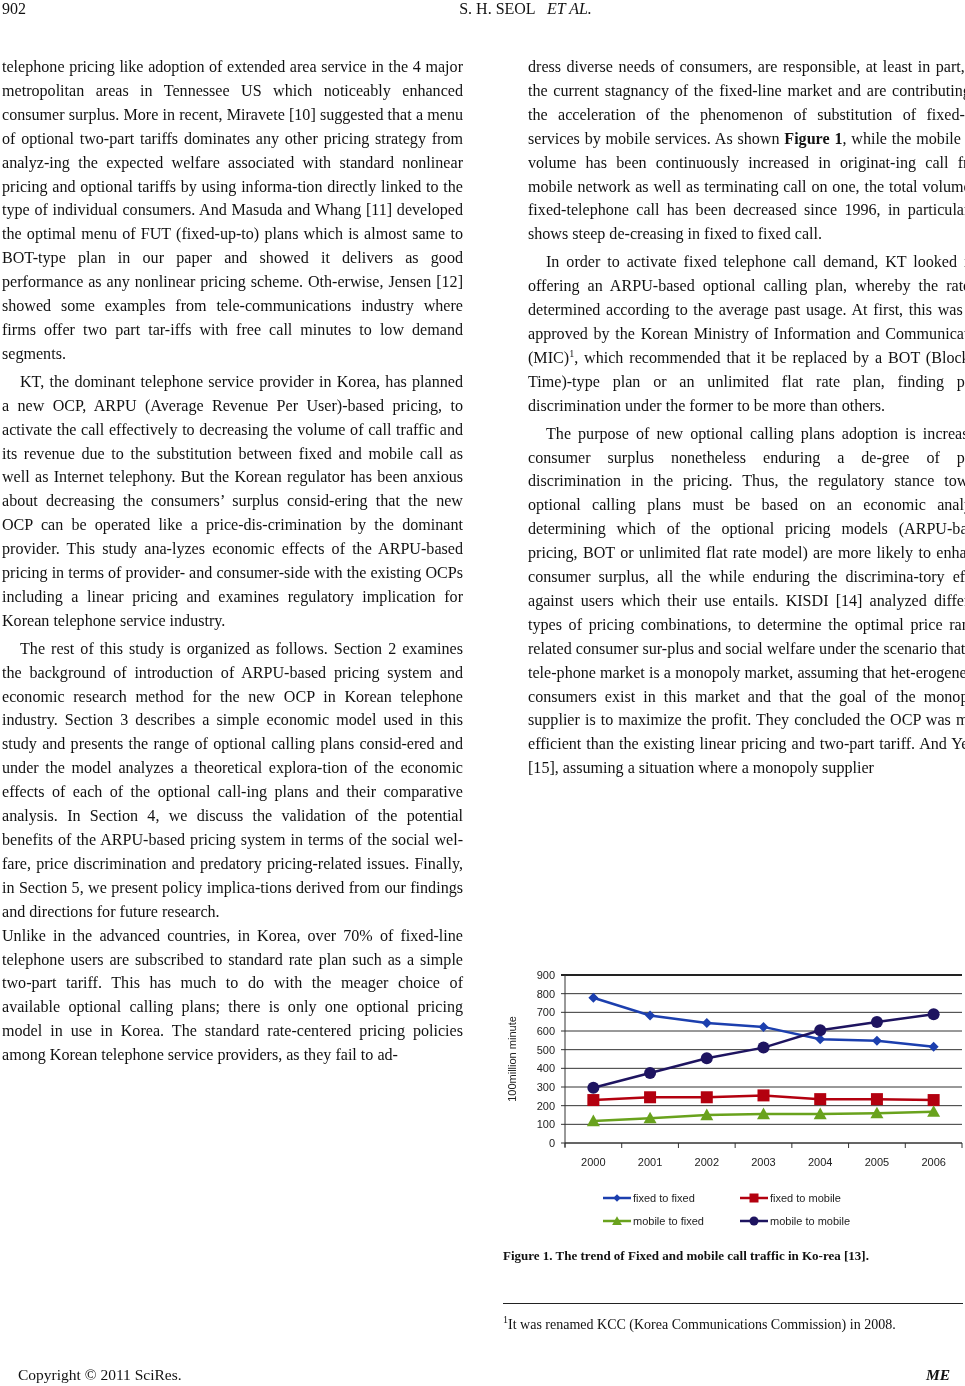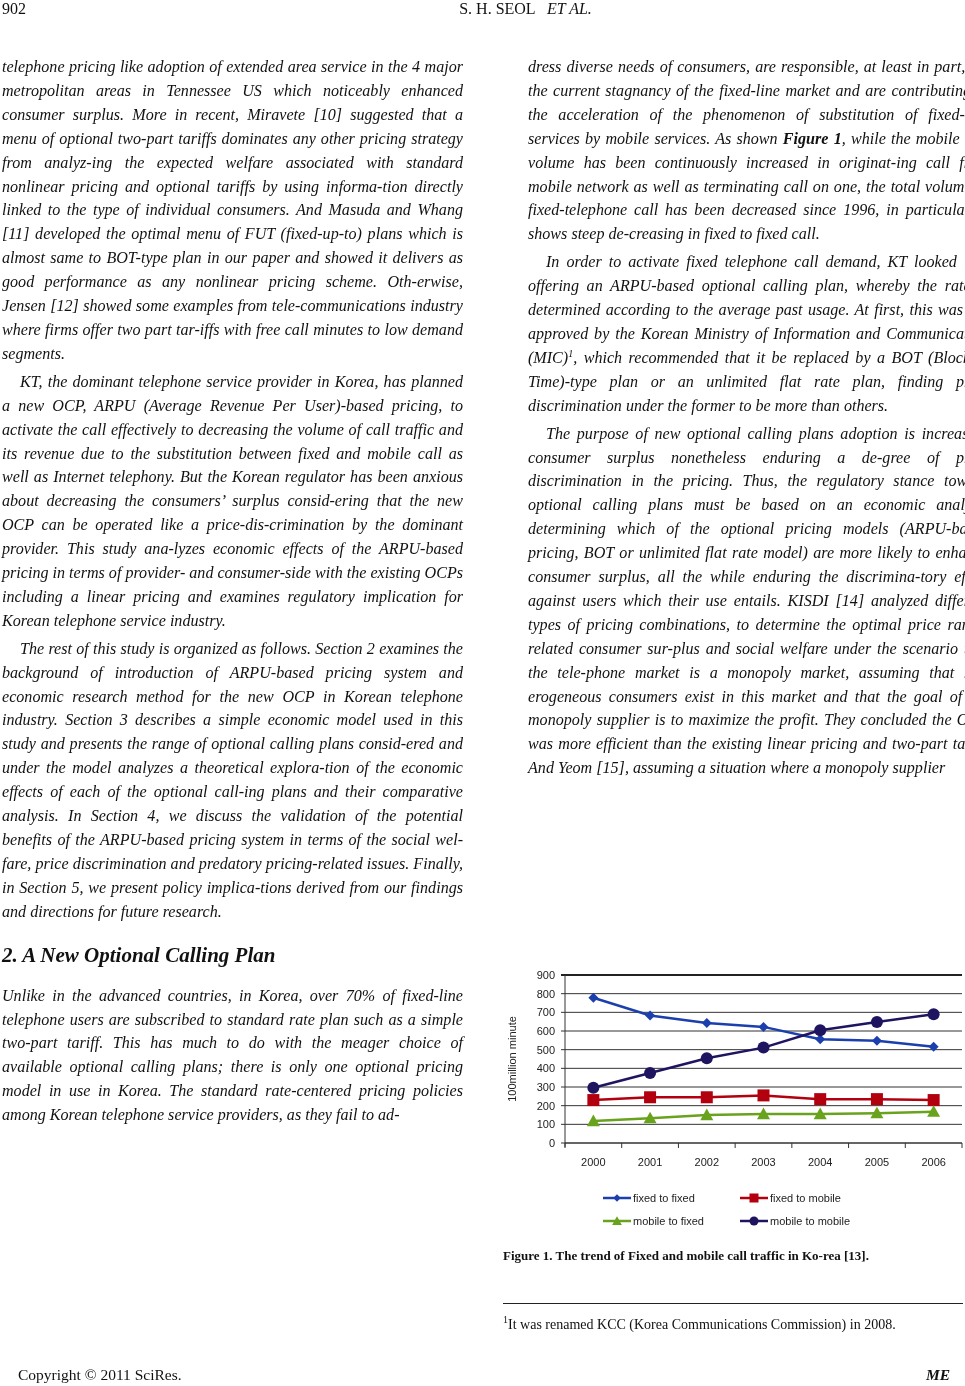--- a/index.html
+++ b/index.html
@@ -6,21 +6,21 @@
   body { width: 965px; height: 1386px; position: relative; overflow: hidden;
          font-family: "Liberation Serif", "DejaVu Serif", serif; color: #111; }
   .header { position: absolute; top: 0; left: 0; width: 889px; height: 24px; font-size: 16px; }
   .page-num { position: absolute; left: 2px; top: 0px; }
   .running-head { position: absolute; left: 0; width: 965px; text-align: center; top: 0px; padding-left: 43px; }
   .running-head i { font-style: italic; }
   .col { position: absolute; top: 55px; width: 461px; font-size: 16.1px; line-height: 23.9px;
          text-align: justify; }
   .col-left { left: 2px; }
   .col-right { left: 528px; }
-  .col p { margin: 0; font-style: italic; }
+  .col p { margin: 0; }
   .indent { text-indent: 18px; }
   .gap { margin-top: 4px !important; }
   .section-title { font-weight: bold; font-size: 21px; line-height: 26px; margin: 18px 0 16px 0 !important; text-align: left; }
   sup { font-size: 10px; line-height: 0; vertical-align: super; }
   .chart { position: absolute; left: 500px; top: 962px; width: 465px; height: 272px; }
   .chart svg { width: 465px; height: 272px; display: block; }
   .caption { position: absolute; left: 503px; top: 1244px; width: 460px; font-weight: bold;
              font-size: 13px; line-height: 23px; text-align: justify; }
   .footnote-rule { position: absolute; left: 503px; top: 1303px; width: 460px; height: 0;
                    border-top: 1px solid #222; }
@@ -38,21 +38,20 @@
   <div class="running-head">
     <span>S. H. SEOL</span>
     &nbsp;&nbsp;<i>ET AL.</i>
   </div>
 </div>
 
 <div class="col col-left">
   <p>telephone pricing like adoption of extended area service in the 4 major metropolitan areas in Tennessee US which noticeably enhanced consumer surplus. More in recent, Miravete [10] suggested that a menu of optional two-part tariffs dominates any other pricing strategy from analyz-ing the expected welfare associated with standard nonlinear pricing and optional tariffs by using informa-tion directly linked to the type of individual consumers. And Masuda and Whang [11] developed the optimal menu of FUT (fixed-up-to) plans which is almost same to BOT-type plan in our paper and showed it delivers as good performance as any nonlinear pricing scheme. Oth-erwise, Jensen [12] showed some examples from tele-communications industry where firms offer two part tar-iffs with free call minutes to low demand segments.</p>
   <p class="indent gap">KT, the dominant telephone service provider in Korea, has planned a new OCP, ARPU (Average Revenue Per User)-based pricing, to activate the call effectively to decreasing the volume of call traffic and its revenue due to the substitution between fixed and mobile call as well as Internet telephony. But the Korean regulator has been anxious about decreasing the consumers’ surplus consid-ering that the new OCP can be operated like a price-dis-crimination by the dominant provider. This study ana-lyzes economic effects of the ARPU-based pricing in terms of provider- and consumer-side with the existing OCPs including a linear pricing and examines regulatory implication for Korean telephone service industry.</p>
   <p class="indent gap">The rest of this study is organized as follows. Section 2 examines the background of introduction of ARPU-based pricing system and economic research method for the new OCP in Korean telephone industry. Section 3 describes a simple economic model used in this study and presents the range of optional calling plans consid-ered and under the model analyzes a theoretical explora-tion of the economic effects of each of the optional call-ing plans and their comparative analysis. In Section 4, we discuss the validation of the potential benefits of the ARPU-based pricing system in terms of the social wel-fare, price discrimination and predatory pricing-related issues. Finally, in Section 5, we present policy implica-tions derived from our findings and directions for future research.</p>
-  <p class="section-title">2. A New Optional Calling Plan</p>
   <p>Unlike in the advanced countries, in Korea, over 70% of fixed-line telephone users are subscribed to standard rate plan such as a simple two-part tariff. This has much to do with the meager choice of available optional calling plans; there is only one optional pricing model in use in Korea. The standard rate-centered pricing policies among Korean telephone service providers, as they fail to ad-</p>
 </div>
 
 <div class="col col-right">
   <p><span>dress diverse needs of consumers, are responsible, at least in part, for the current stagnancy of the fixed-line market and are contributing to the acceleration of the phenomenon of substitution of fixed-line services by mobile services. As shown </span><b>Figure 1</b><span>, while the mobile call volume has been continuously increased in originat-ing call from mobile network as well as terminating call on one, the total volume of fixed-telephone call has been decreased since 1996, in particular, it shows steep de-creasing in fixed to fixed call.</span></p>
   <p class="indent gap"><span>In order to activate fixed telephone call demand, KT looked into offering an ARPU-based optional calling plan, whereby the rate is determined according to the average past usage. At first, this was not approved by the Korean Ministry of Information and Communication (MIC)</span><sup>1</sup><span>, which recommended that it be replaced by a BOT (Block of Time)-type plan or an unlimited flat rate plan, finding price discrimination under the former to be more than others.</span></p>
   <p class="indent gap">The purpose of new optional calling plans adoption is increasing consumer surplus nonetheless enduring a de-gree of price discrimination in the pricing. Thus, the regulatory stance toward optional calling plans must be based on an economic analysis determining which of the optional pricing models (ARPU-based pricing, BOT or unlimited flat rate model) are more likely to enhance consumer surplus, all the while enduring the discrimina-tory effect against users which their use entails. KISDI [14] analyzed different types of pricing combinations, to determine the optimal price range, related consumer sur-plus and social welfare under the scenario that the tele-phone market is a monopoly market, assuming that het-erogeneous consumers exist in this market and that the goal of the monopoly supplier is to maximize the profit. They concluded the OCP was more efficient than the existing linear pricing and two-part tariff. And Yeom [15], assuming a situation where a monopoly supplier</p>
 </div>
 
 <div class="chart">

